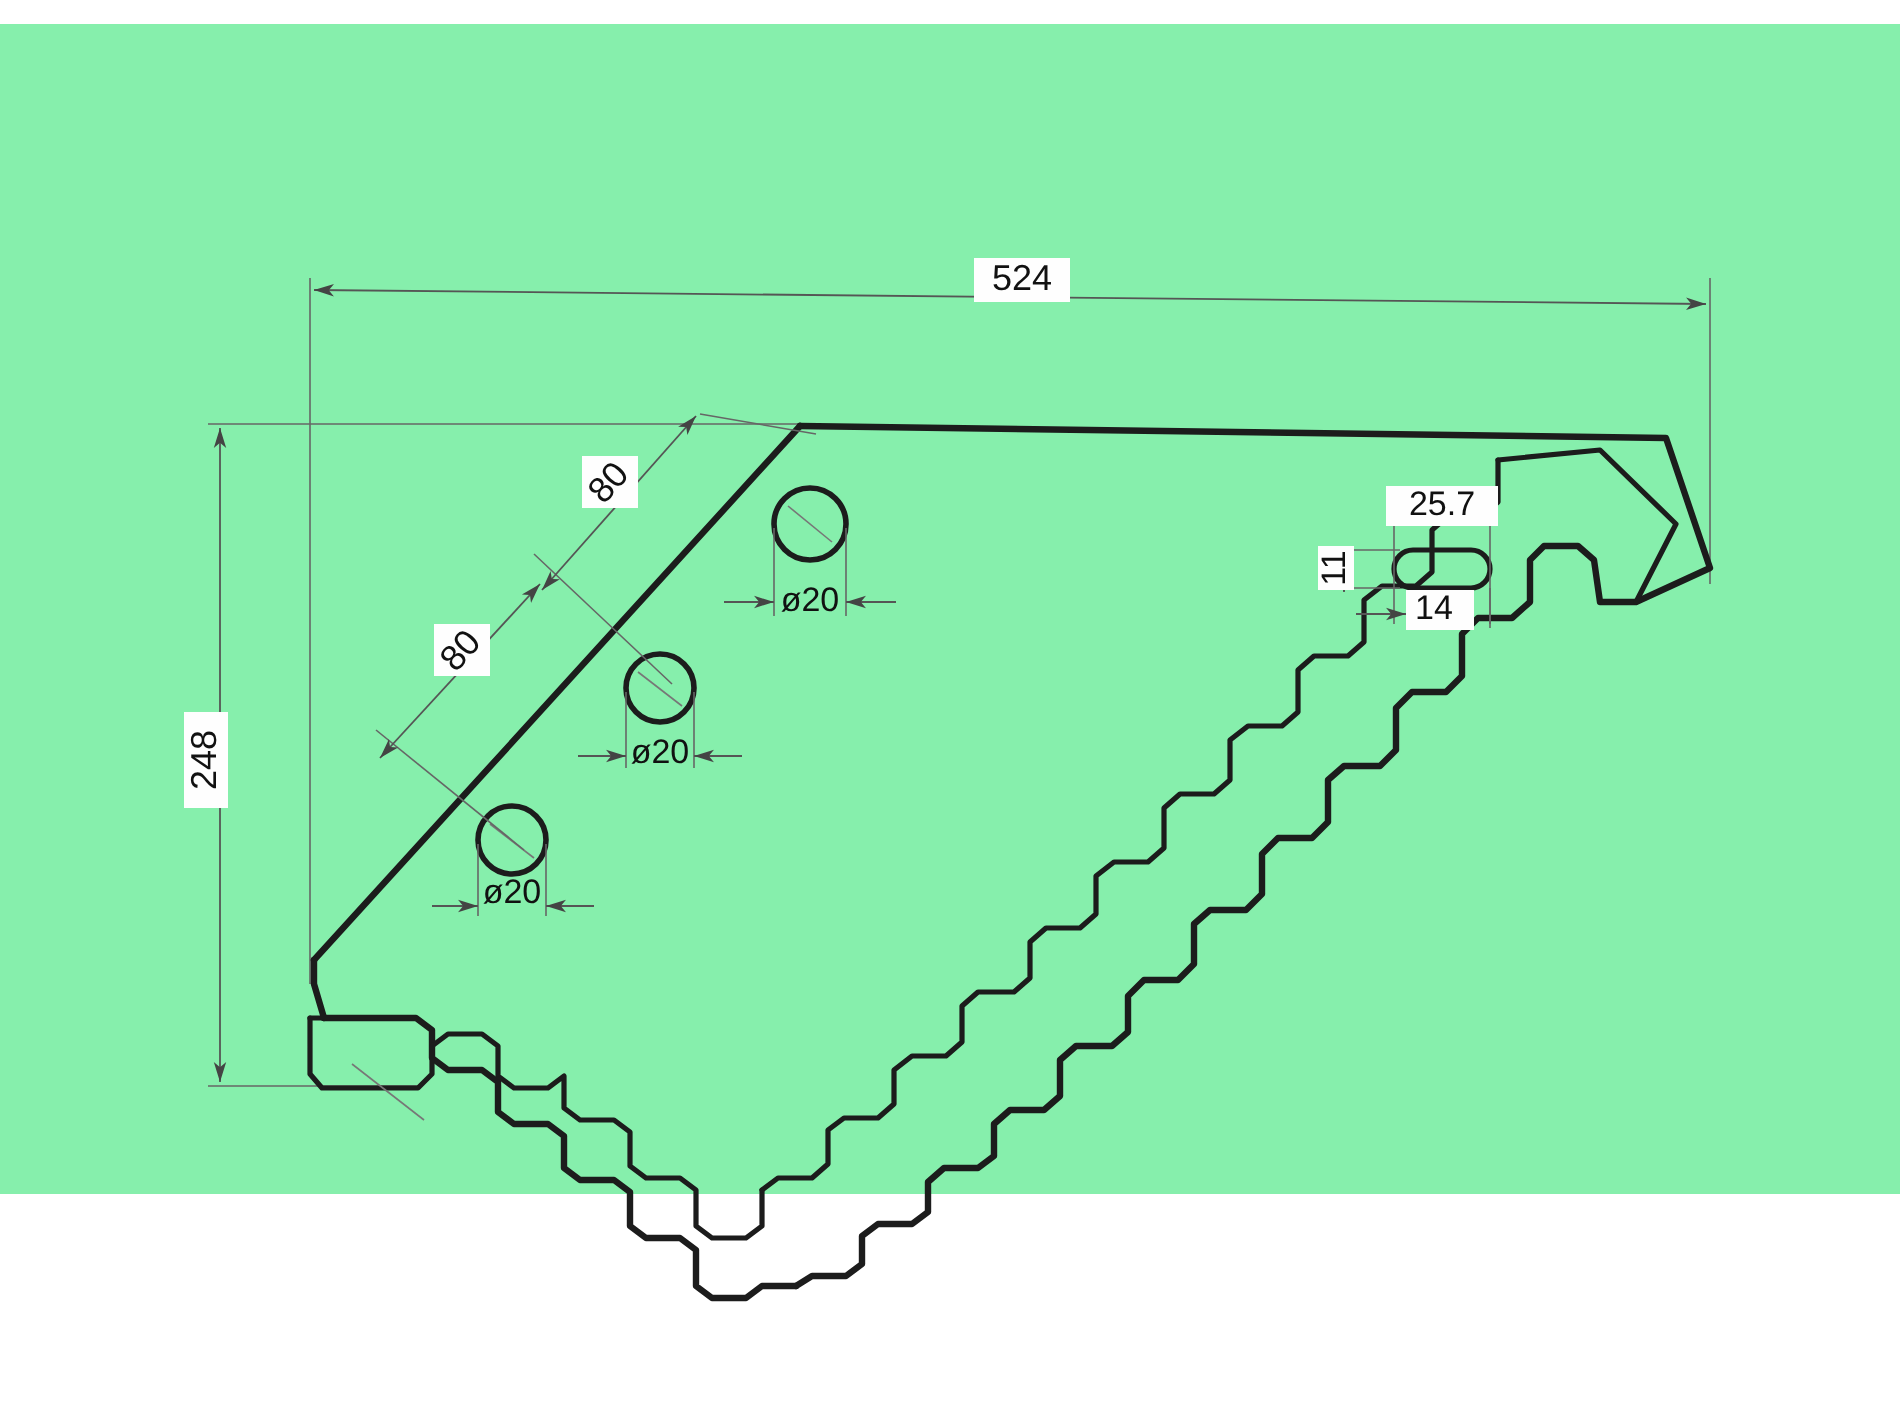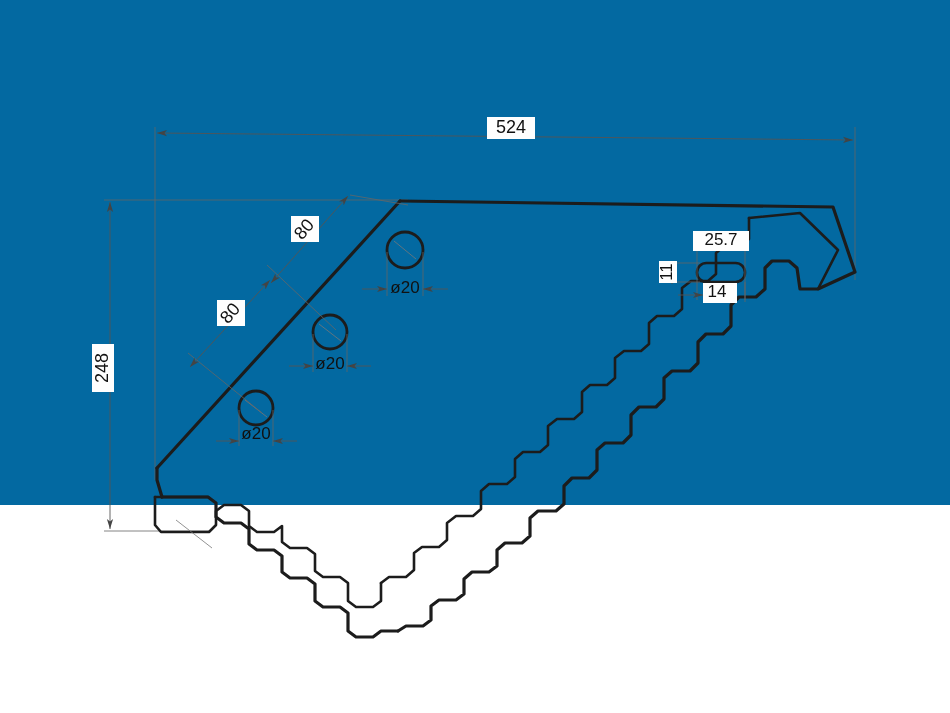--- a/index.html
+++ b/index.html
@@ -9,22 +9,23 @@
   }
   body {
     width: 950px;
     height: 713px;
     font-family: "Liberation Sans", sans-serif;
     overflow: hidden;
   }
   #drawing-root {
     position: relative;
     width: 950px;
-    height: 505px;
-    background: #0369a1;
+    height: 585px;
+    background: #86efac;
+    margin-top: 12px;
   }
   svg#cad {
     display: block;
     width: 950px;
     height: 713px;
   }
   .part-outline {
     fill: none;
     stroke: #1c1c1c;
     stroke-width: 3.2;

